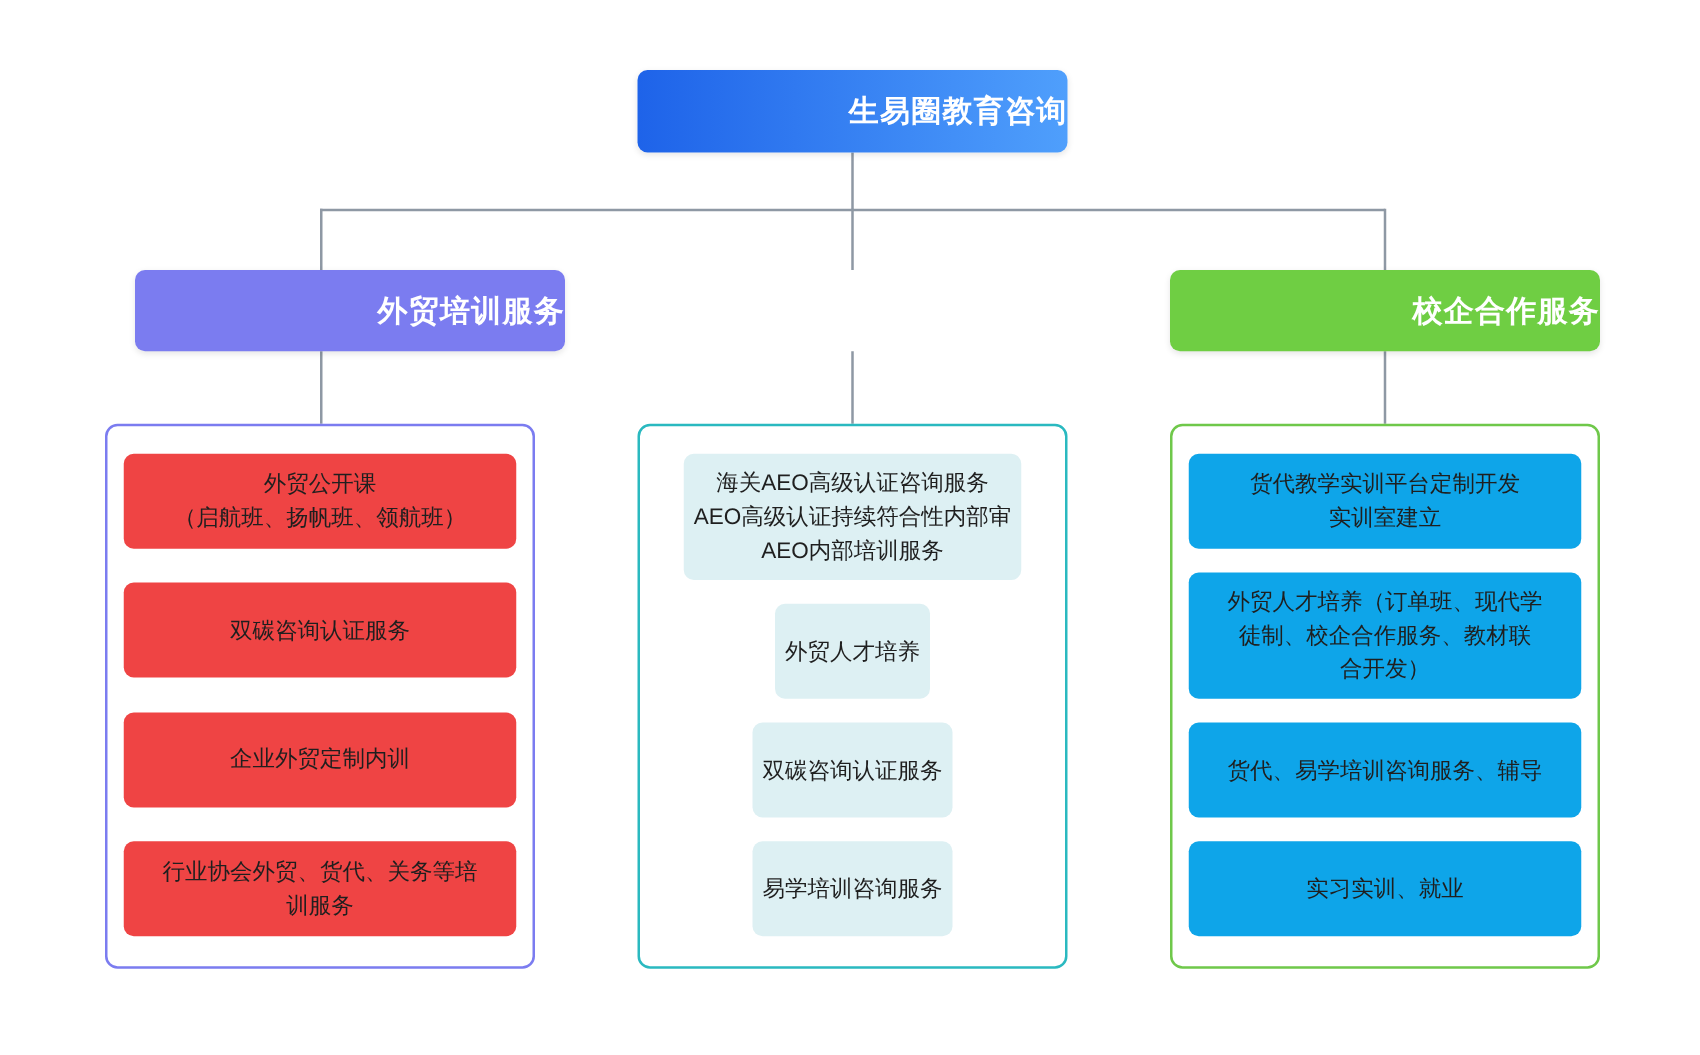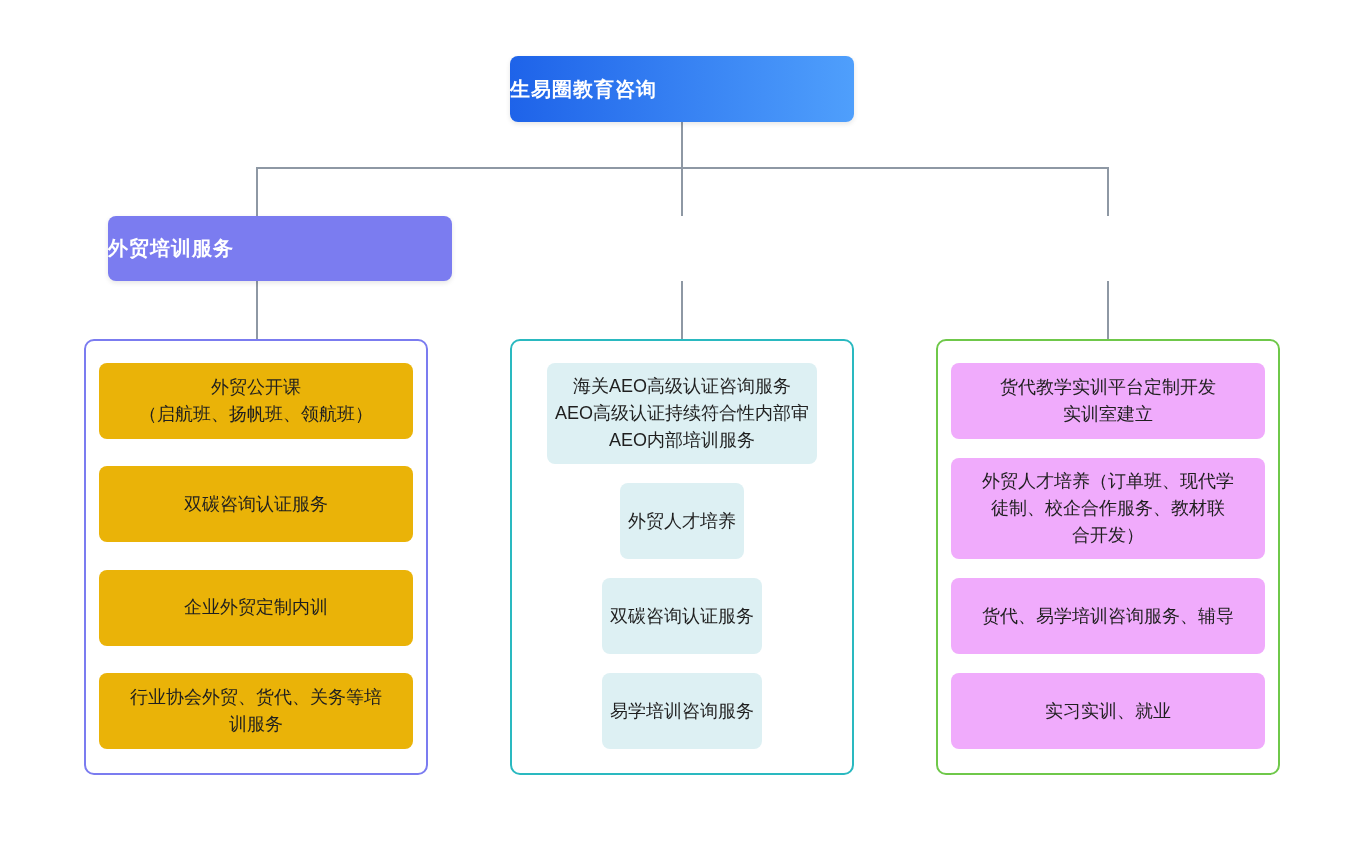--- a/index.html
+++ b/index.html
@@ -9,22 +9,22 @@
     width: 1360px; height: 844px; overflow: hidden;
   }
   .canvas { position: relative; width: 1360px; height: 844px; background: #ffffff; }
 
   
   .line { position: absolute; background: #8e98a4; }
 
   
   .node {
     position: absolute;
-    display: flex; align-items: center; justify-content: flex-start;
-    color: #ffffff; font-weight: 700; font-size: 20px;
+    display: flex; align-items: center; justify-content: flex-end;
+    color: #ffffff; font-weight: 700; font-size: 24px;
     border-radius: 8px; letter-spacing: 1px;
     box-shadow: 0 2px 5px rgba(0,0,0,0.10);
   }
   .root-node {
     left: 510px; top: 56px; width: 344px; height: 66px;
     background: linear-gradient(90deg, #1e63e9 0%, #4f9ffc 100%);
   }
   .header { top: 216px; width: 344px; height: 65px; }
   .header.b0 { left: 84px;  background: #7b7cf0; margin-left: 24px; }
   .header.b1 { left: 510px; background: #22b5bc; }
@@ -42,23 +42,23 @@
   .group.b2 { left: 936px; border: 2px solid #6fc84a; }
 
   
   .item {
     min-height: 76px; border-radius: 8px;
     display: flex; align-items: center; justify-content: center;
     text-align: center; white-space: pre-line;
     font-size: 18px; line-height: 27px; color: #1f1f1f;
     padding: 10px 8px;
   }
-  .b0 .item { background: #eab308; }
+  .b0 .item { background: #ef4444; }
   .b1 .item { background: #ddf0f3; }
-  .b2 .item { background: #f0abfc; }
+  .b2 .item { background: #0ea5e9; }
 </style>
 </head>
 <body>
 
 <div class="canvas">
 
   <div class="line" style="left:681px; top:122px; width:1.5px; height:46px;"></div>
   <div class="line" style="left:256px; top:167px; width:852px; height:1.5px;"></div>
   <div class="line" style="left:256px;  top:167px; width:1.5px; height:49px;"></div>
   <div class="line" style="left:681px;  top:167px; width:1.5px; height:49px;"></div>
@@ -66,20 +66,23 @@
   <div class="line" style="left:256px;  top:281px; width:1.5px; height:58px;"></div>
   <div class="line" style="left:681px;  top:281px; width:1.5px; height:58px;"></div>
   <div class="line" style="left:1107px; top:281px; width:1.5px; height:58px;"></div>
 
   <div class="node root-node">
     <span>生易圈教育咨询</span>
   </div>
 
   <div class="node header b0">
     <span>外贸培训服务</span>
+  </div>
+  <div class="node header b2">
+    <span>校企合作服务</span>
   </div>
 
   <div class="group b0">
     <div class="item">外贸公开课
 （启航班、扬帆班、领航班）</div>
     <div class="item">双碳咨询认证服务</div>
     <div class="item">企业外贸定制内训</div>
     <div class="item">行业协会外贸、货代、关务等培
 训服务</div>
   </div>

